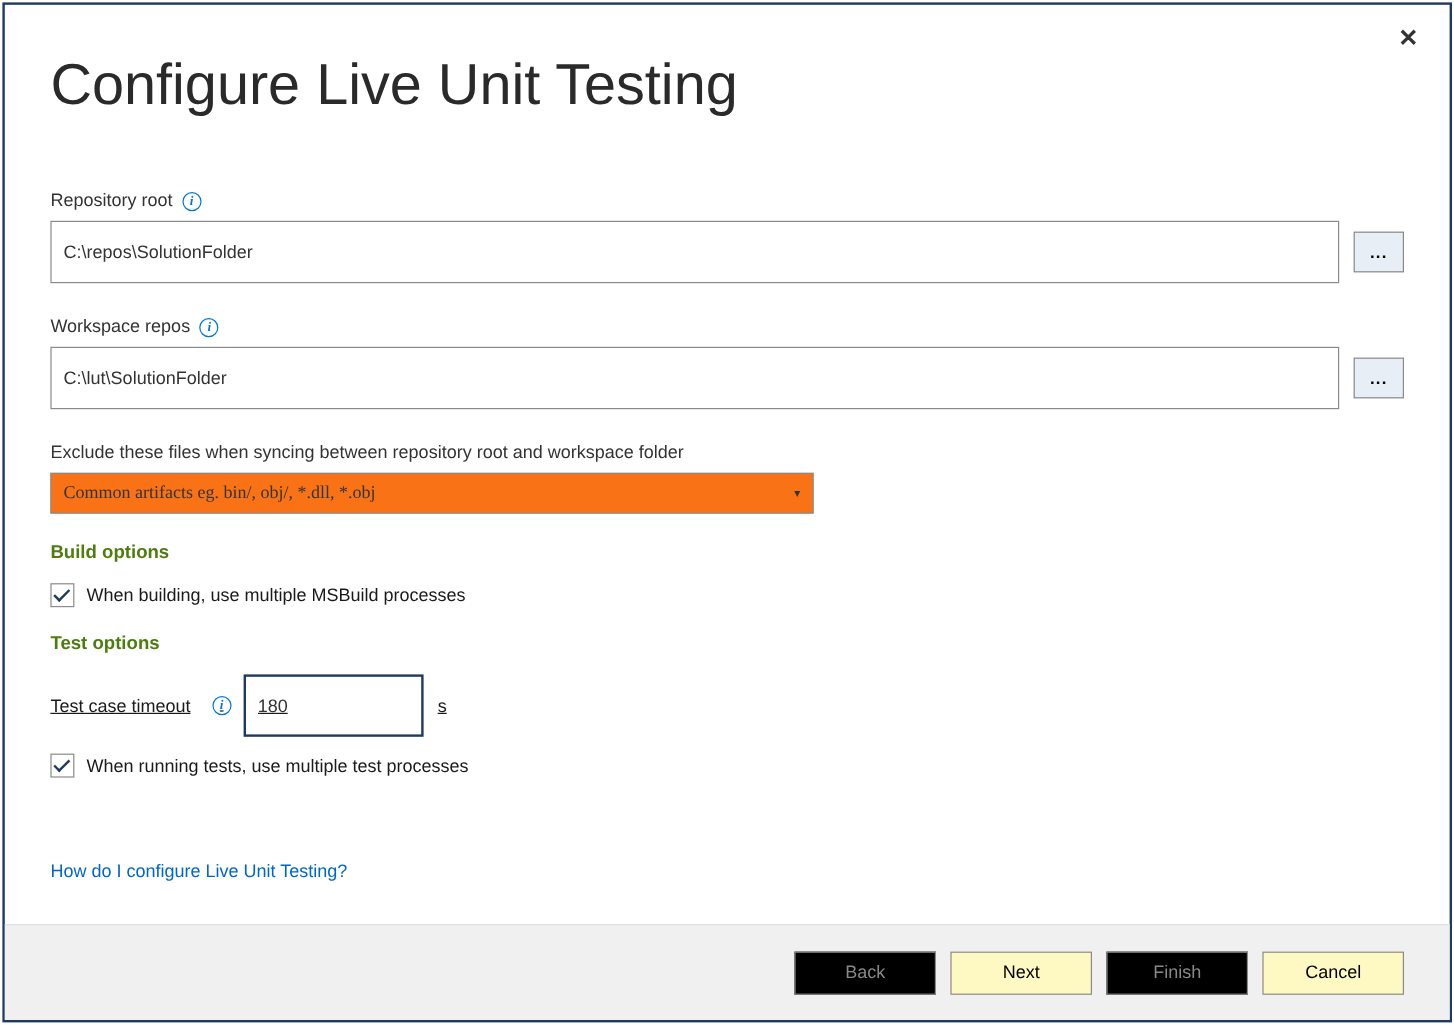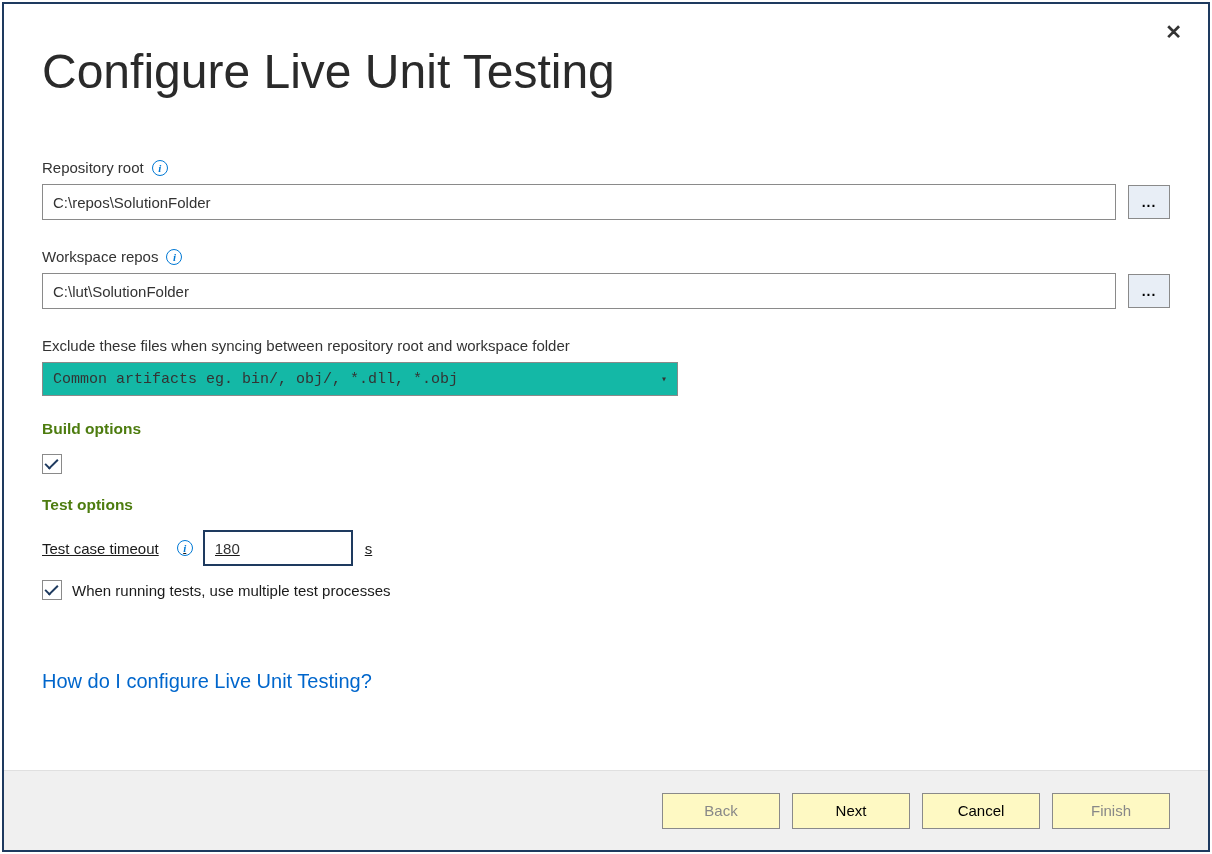--- a/index.html
+++ b/index.html
@@ -73,21 +73,21 @@
       margin-left: 8px;
       cursor: pointer;
     }
     .field-row {
       display: flex;
       gap: 12px;
       align-items: center;
     }
     .text-input {
       flex: 1;
-      height: 36px;
+      height: 52px;
       padding: 1px 10px;
       border: 1px solid #8a8a8a;
       background: #fff;
       font-size: 15px;
       font-family: inherit;
       color: #333;
     }
     .text-input.small {
       flex: none;
       width: 150px;
@@ -104,23 +104,23 @@
       display: flex;
       align-items: center;
       justify-content: center;
       letter-spacing: 1px;
     }
     .dropdown {
       height: 34px;
       width: 636px;
       padding: 4px 10px;
       border: 1px solid #8a8a8a;
-      background: #14b8a6;
-      font-size: 15px;
-      font-family: Liberation Mono, monospace;
+      background: #f97316;
+      font-size: 15px;
+      font-family: Liberation Serif, serif;
       color: #333;
       display: flex;
       align-items: center;
       justify-content: space-between;
       cursor: pointer;
       text-align: right;
     }
     .dropdown-arrow {
       font-size: 10px;
       color: #333;
@@ -169,21 +169,21 @@
     }
     .unit-label {
       margin-left: 2px;
     }
     .help-link {
       color: #0066cc;
       text-decoration: none;
       cursor: pointer;
       margin-top: 60px;
       display: inline-block;
-      font-size: 20px;
+      font-size: 15px;
     }
     .footer {
       height: 80px;
       background: #f0f0f0;
       border-top: 1px solid #e0e0e0;
       display: flex;
       justify-content: flex-end;
       align-items: center;
       padding: 0 38px;
       gap: 12px;
@@ -191,21 +191,21 @@
     .footer-btn {
       width: 118px;
       height: 36px;
       border: 1px solid #8a8a8a;
       background: #fef9c3;
       font-size: 15px;
       font-family: inherit;
       cursor: pointer;
     }
     .footer-btn.disabled {
-      background: #fef9c3;
+      background: #000000;
       color: #888;
       cursor: default;
     }
   </style>
 </head>
 <body>
 
 <div class="dialog">
   <div class="close-btn">✕</div>
 
@@ -244,20 +244,21 @@
       <div class="dropdown">
         <span>Common artifacts eg. bin/, obj/, *.dll, *.obj</span>
         <span class="dropdown-arrow">▾</span>
       </div>
     </div>
 
     
     <div class="section-header">Build options</div>
     <div class="checkbox-row">
       <div class="checkbox checked"></div>
+      <span>When building, use multiple MSBuild processes</span>
     </div>
 
     
     <div class="section-header">Test options</div>
     <div class="timeout-row">
       <span>Test case timeout</span>
       <span class="info-icon">i</span>
       <input type="text" class="text-input small" value="180" style="">
       <span class="unit-label">s</span>
     </div>
@@ -265,16 +266,16 @@
       <div class="checkbox checked"></div>
       <span>When running tests, use multiple test processes</span>
     </div>
 
     <a class="help-link">How do I configure Live Unit Testing?</a>
   </div>
 
   <div class="footer">
     <button class="footer-btn disabled">Back</button>
     <button class="footer-btn">Next</button>
+    <button class="footer-btn disabled">Finish</button>
     <button class="footer-btn">Cancel</button>
-    <button class="footer-btn disabled">Finish</button>
   </div>
 </div>
 
 </body></html>

